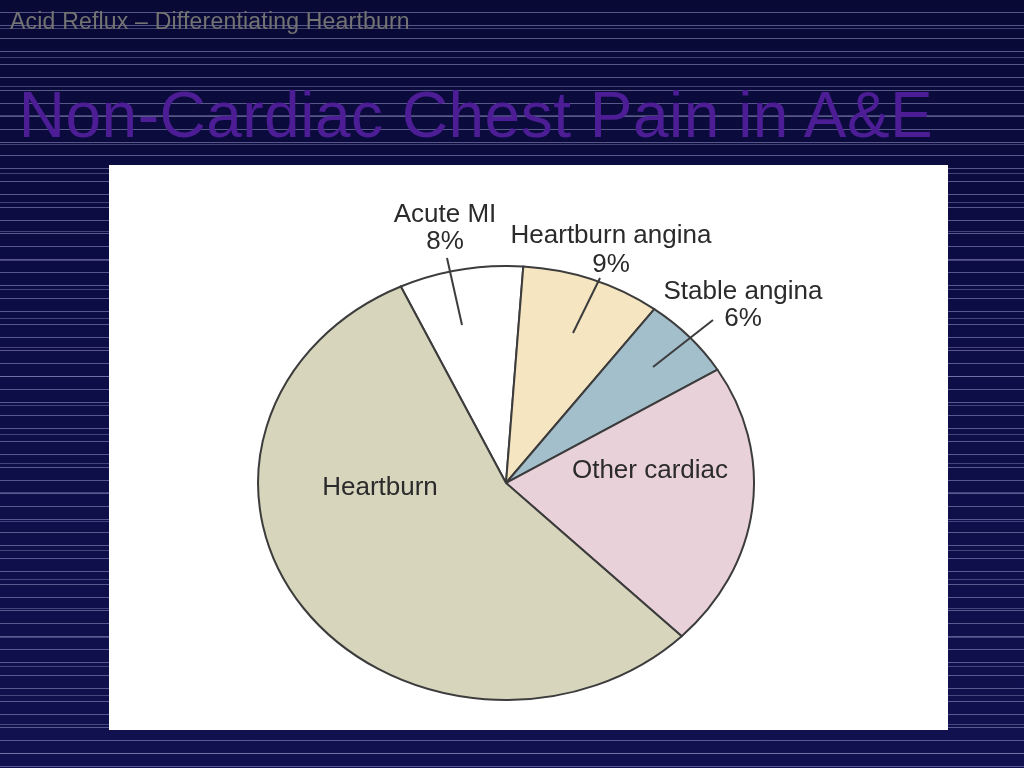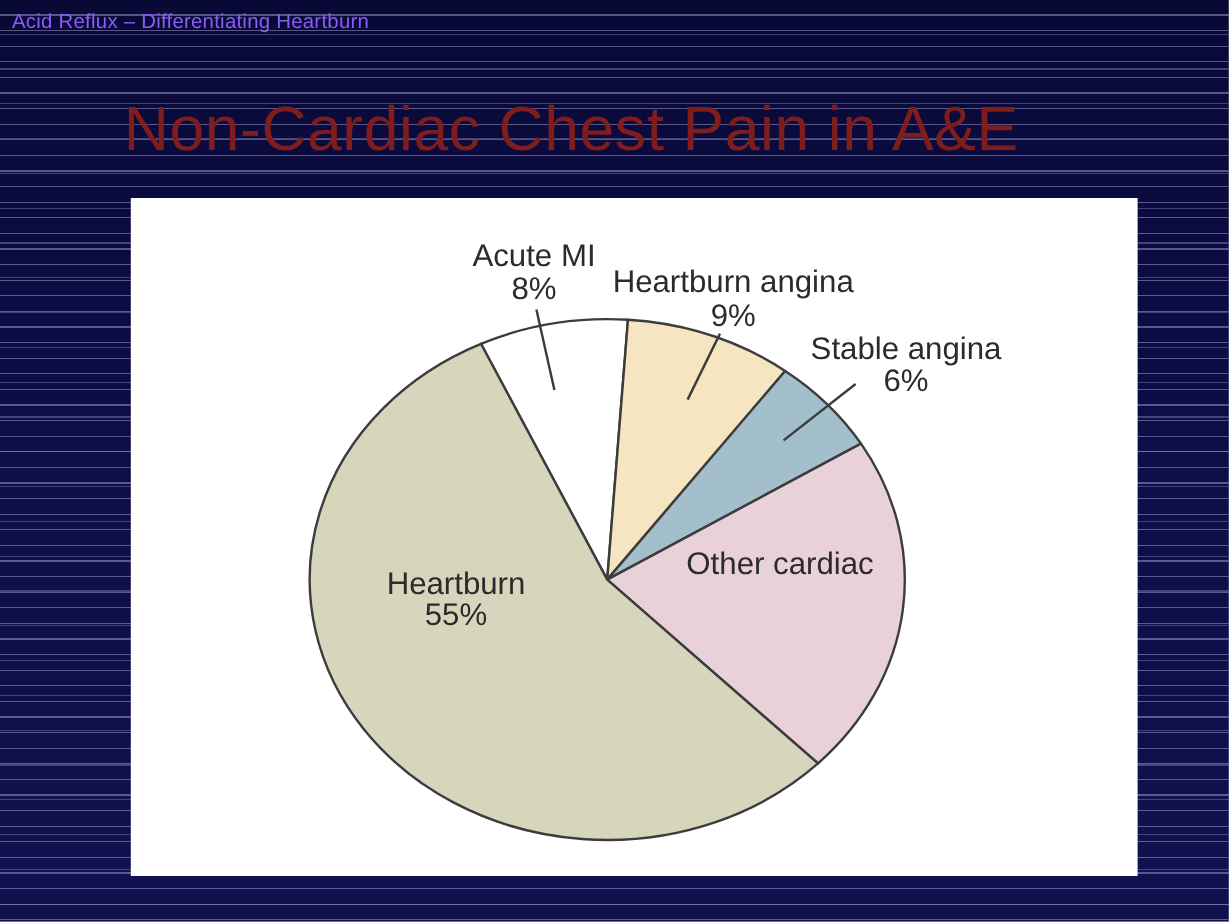--- a/index.html
+++ b/index.html
@@ -11,43 +11,43 @@
         rgba(150,150,200,0)   0px,  rgba(150,150,200,0)   12px,
         rgba(150,150,200,.55) 12px, rgba(150,150,200,.55) 13px),
       repeating-linear-gradient(to bottom,
         rgba(170,170,220,0)   0px,  rgba(170,170,220,0)   28px,
         rgba(170,170,220,.35) 28px, rgba(170,170,220,.35) 29px),
       linear-gradient(to bottom, #090936 0%, #0c0c45 35%, #11114f 100%);
     position:relative;
   }
   .slide-header {
     position:absolute; left:10px; top:8px;
-    color:#8b5cf6; font-size:17px; letter-spacing:.2px;
+    color:#737373; font-size:23px; letter-spacing:.2px;
   }
   .slide-title {
     position:absolute; left:0; top:78px; width:952px;
     text-align:center;
-    color:#7f1d1d; font-size:52px; font-weight:normal;
+    color:#4c1d95; font-size:64px; font-weight:normal;
     letter-spacing:.5px; white-space:nowrap;
   }
   .chart-panel {
     position:absolute; left:109px; top:165px;
     width:839px; height:565px;
     background:#ffffff;
   }
   .chart-panel svg { position:absolute; left:0; top:0; }
   .pie-label {
     position:absolute;
     color:#2b2b2b; font-size:26px; line-height:27px;
     text-align:center; white-space:nowrap;
   }
   .pie-label span { display:block; }
   .lbl-acute      { left:246px; top:35px;  width:180px; }
   .lbl-unstable   { left:392px; top:55px;  width:220px; line-height:29px; }
-  .lbl-stable     { left:546px; top:112px; width:200px; }
+  .lbl-stable     { left:534px; top:112px; width:200px; }
   .lbl-other      { left:431px; top:291px; width:220px; }
   .lbl-noncardiac { left:171px; top:308px; width:200px; line-height:26px; }
 </style>
 </head>
 <body>
 
 <div class="slide-header">Acid Reflux – Differentiating Heartburn</div>
 
 <h1 class="slide-title">Non-Cardiac Chest Pain in A&amp;E</h1>
 
@@ -82,16 +82,15 @@
     <span>Stable angina</span>
     <span>6%</span>
   </div>
 
   <div class="pie-label lbl-other">
     <span>Other cardiac</span>
   </div>
 
   <div class="pie-label lbl-noncardiac">
     <span>Heartburn</span>
-    <span>55%</span>
   </div>
 
 </div>
 
 </body></html>

